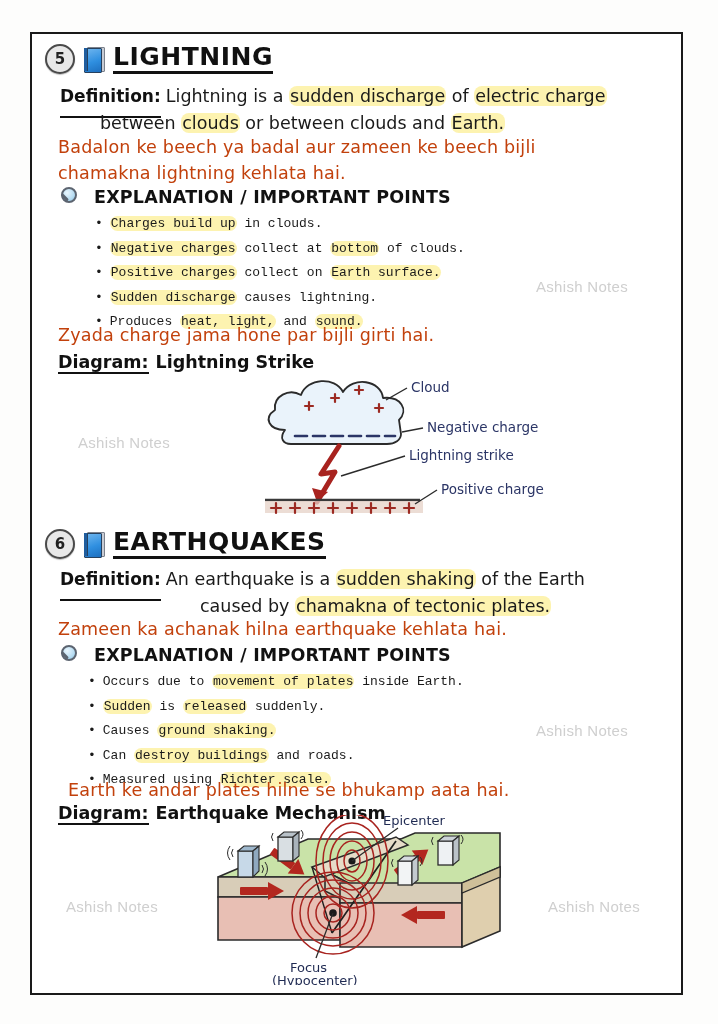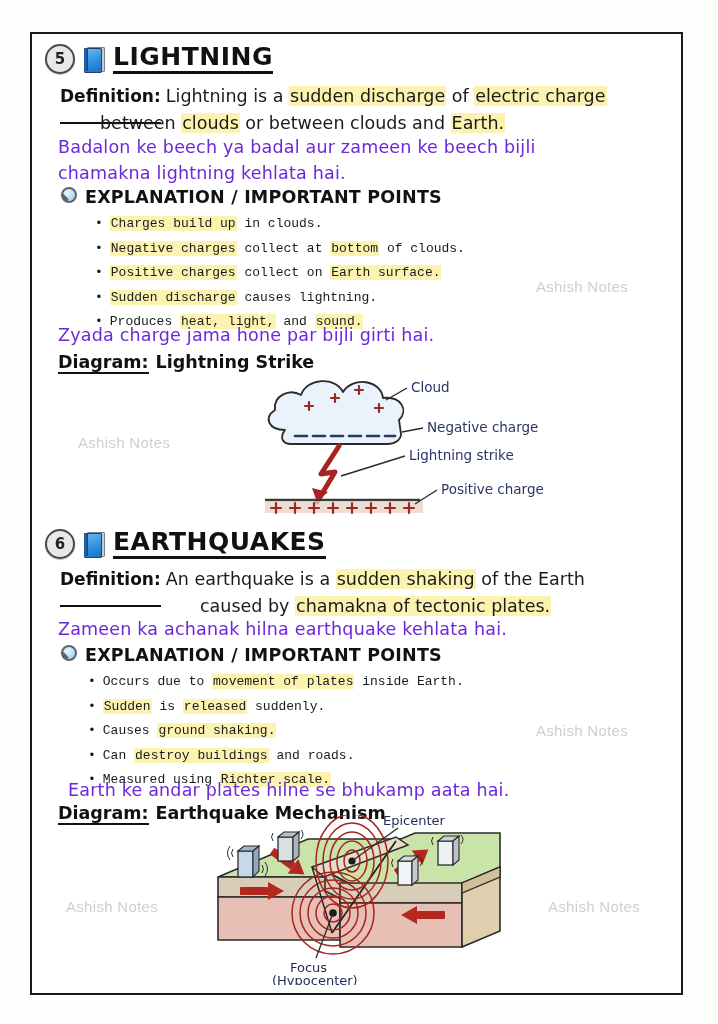--- a/index.html
+++ b/index.html
@@ -86,48 +86,48 @@
   }
 
   
   .def-block { position: absolute; }
   .def-label {
     font-family: "DejaVu Sans", sans-serif;
     font-size: 17px;
     font-weight: bold;
     color: #111;
     border-bottom: 2px solid #111;
-    padding-bottom: 16px;
+    padding-bottom: 10px;
   }
   .eng {
     font-family: "DejaVu Sans", sans-serif;
     font-size: 17.5px;
     color: #1a1a1a;
     line-height: 25px;
   }
   .hin {
     position: absolute;
     font-family: "DejaVu Sans", sans-serif;
     font-size: 17.5px;
-    color: #6d28d9;
+    color: #c2410c;
     line-height: 26px;
     letter-spacing: 0.2px;
   }
   .hl {
     background: #fdf3b0;
-    border-radius: 0;
+    border-radius: 8px;
     padding: 0 1px;
     box-decoration-break: clone;
     -webkit-box-decoration-break: clone;
   }
 
   
   .exp-head {
     position: absolute;
-    display: flex; align-items: center; gap: 7px;
+    display: flex; align-items: center; gap: 16px;
   }
   .mag-icon { width: 22px; height: 22px; position: relative; flex: none; }
   .mag-icon .lens {
     position: absolute; left: 5px; top: 1px; width: 12px; height: 12px;
     border-radius: 50%;
     border: 2px solid #5c6470;
     background: radial-gradient(circle at 35% 32%, #eaf6fe 0%, #b8ddf2 60%, #8cc4e6 100%);
   }
   .mag-icon .handle {
     position: absolute; left: 3px; top: 13px; width: 9px; height: 3px;

